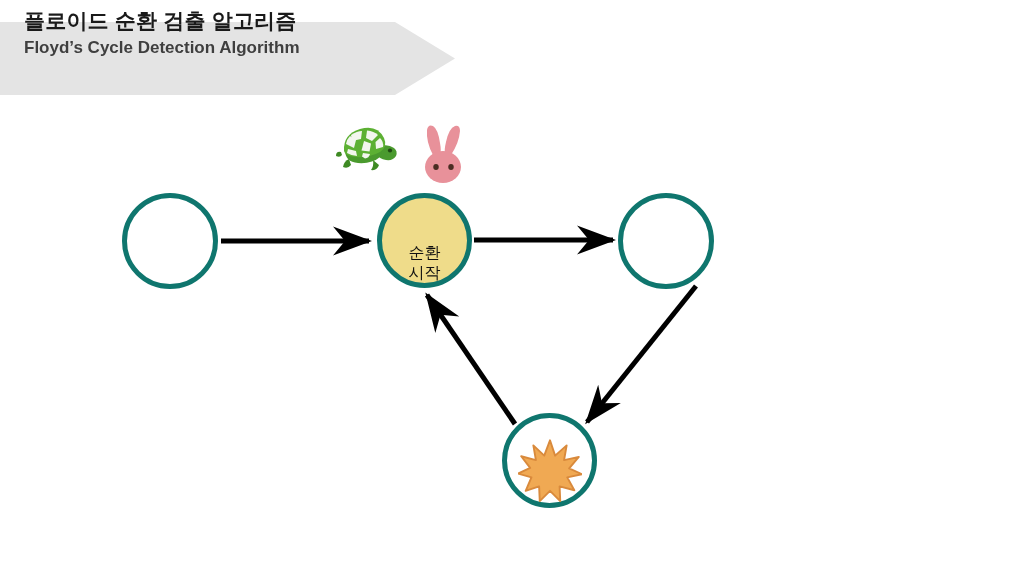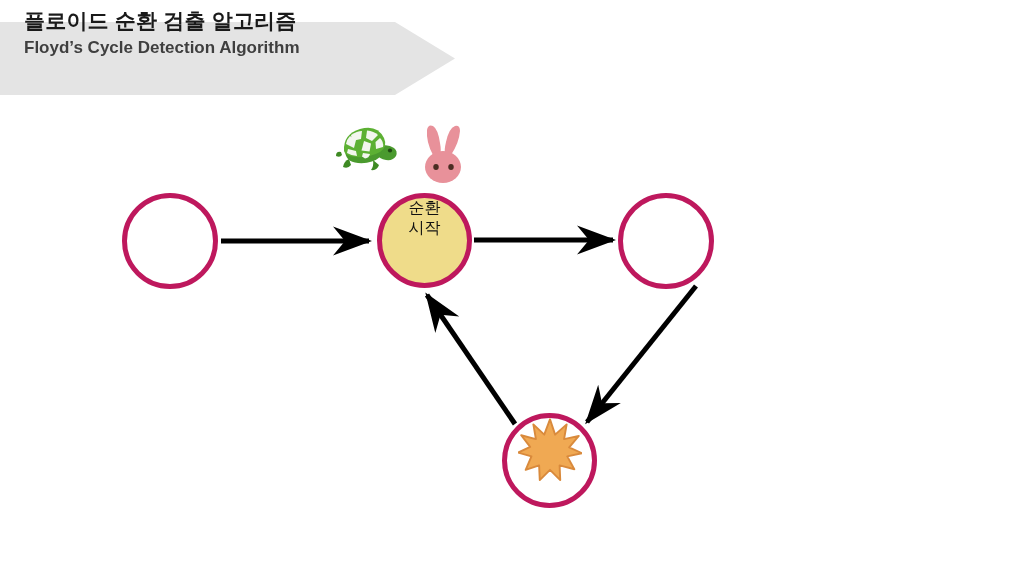--- a/index.html
+++ b/index.html
@@ -51,26 +51,26 @@
     position: absolute;
     left: 0;
     top: 0;
     width: 1023px;
     height: 576px;
   }
 
   
   .node {
     position: absolute;
-    border: 5px solid #be185d;
+    border: 5px solid #0f766e;
     border-radius: 50%;
     box-sizing: border-box;
     background: #ffffff;
     display: flex;
-    align-items: flex-start;
+    align-items: flex-end;
     justify-content: center;
   }
   .node-label {
     text-align: center;
     font-size: 16px;
     line-height: 1.25;
     color: #111111;
     white-space: pre-line;
     user-select: none;
   }

